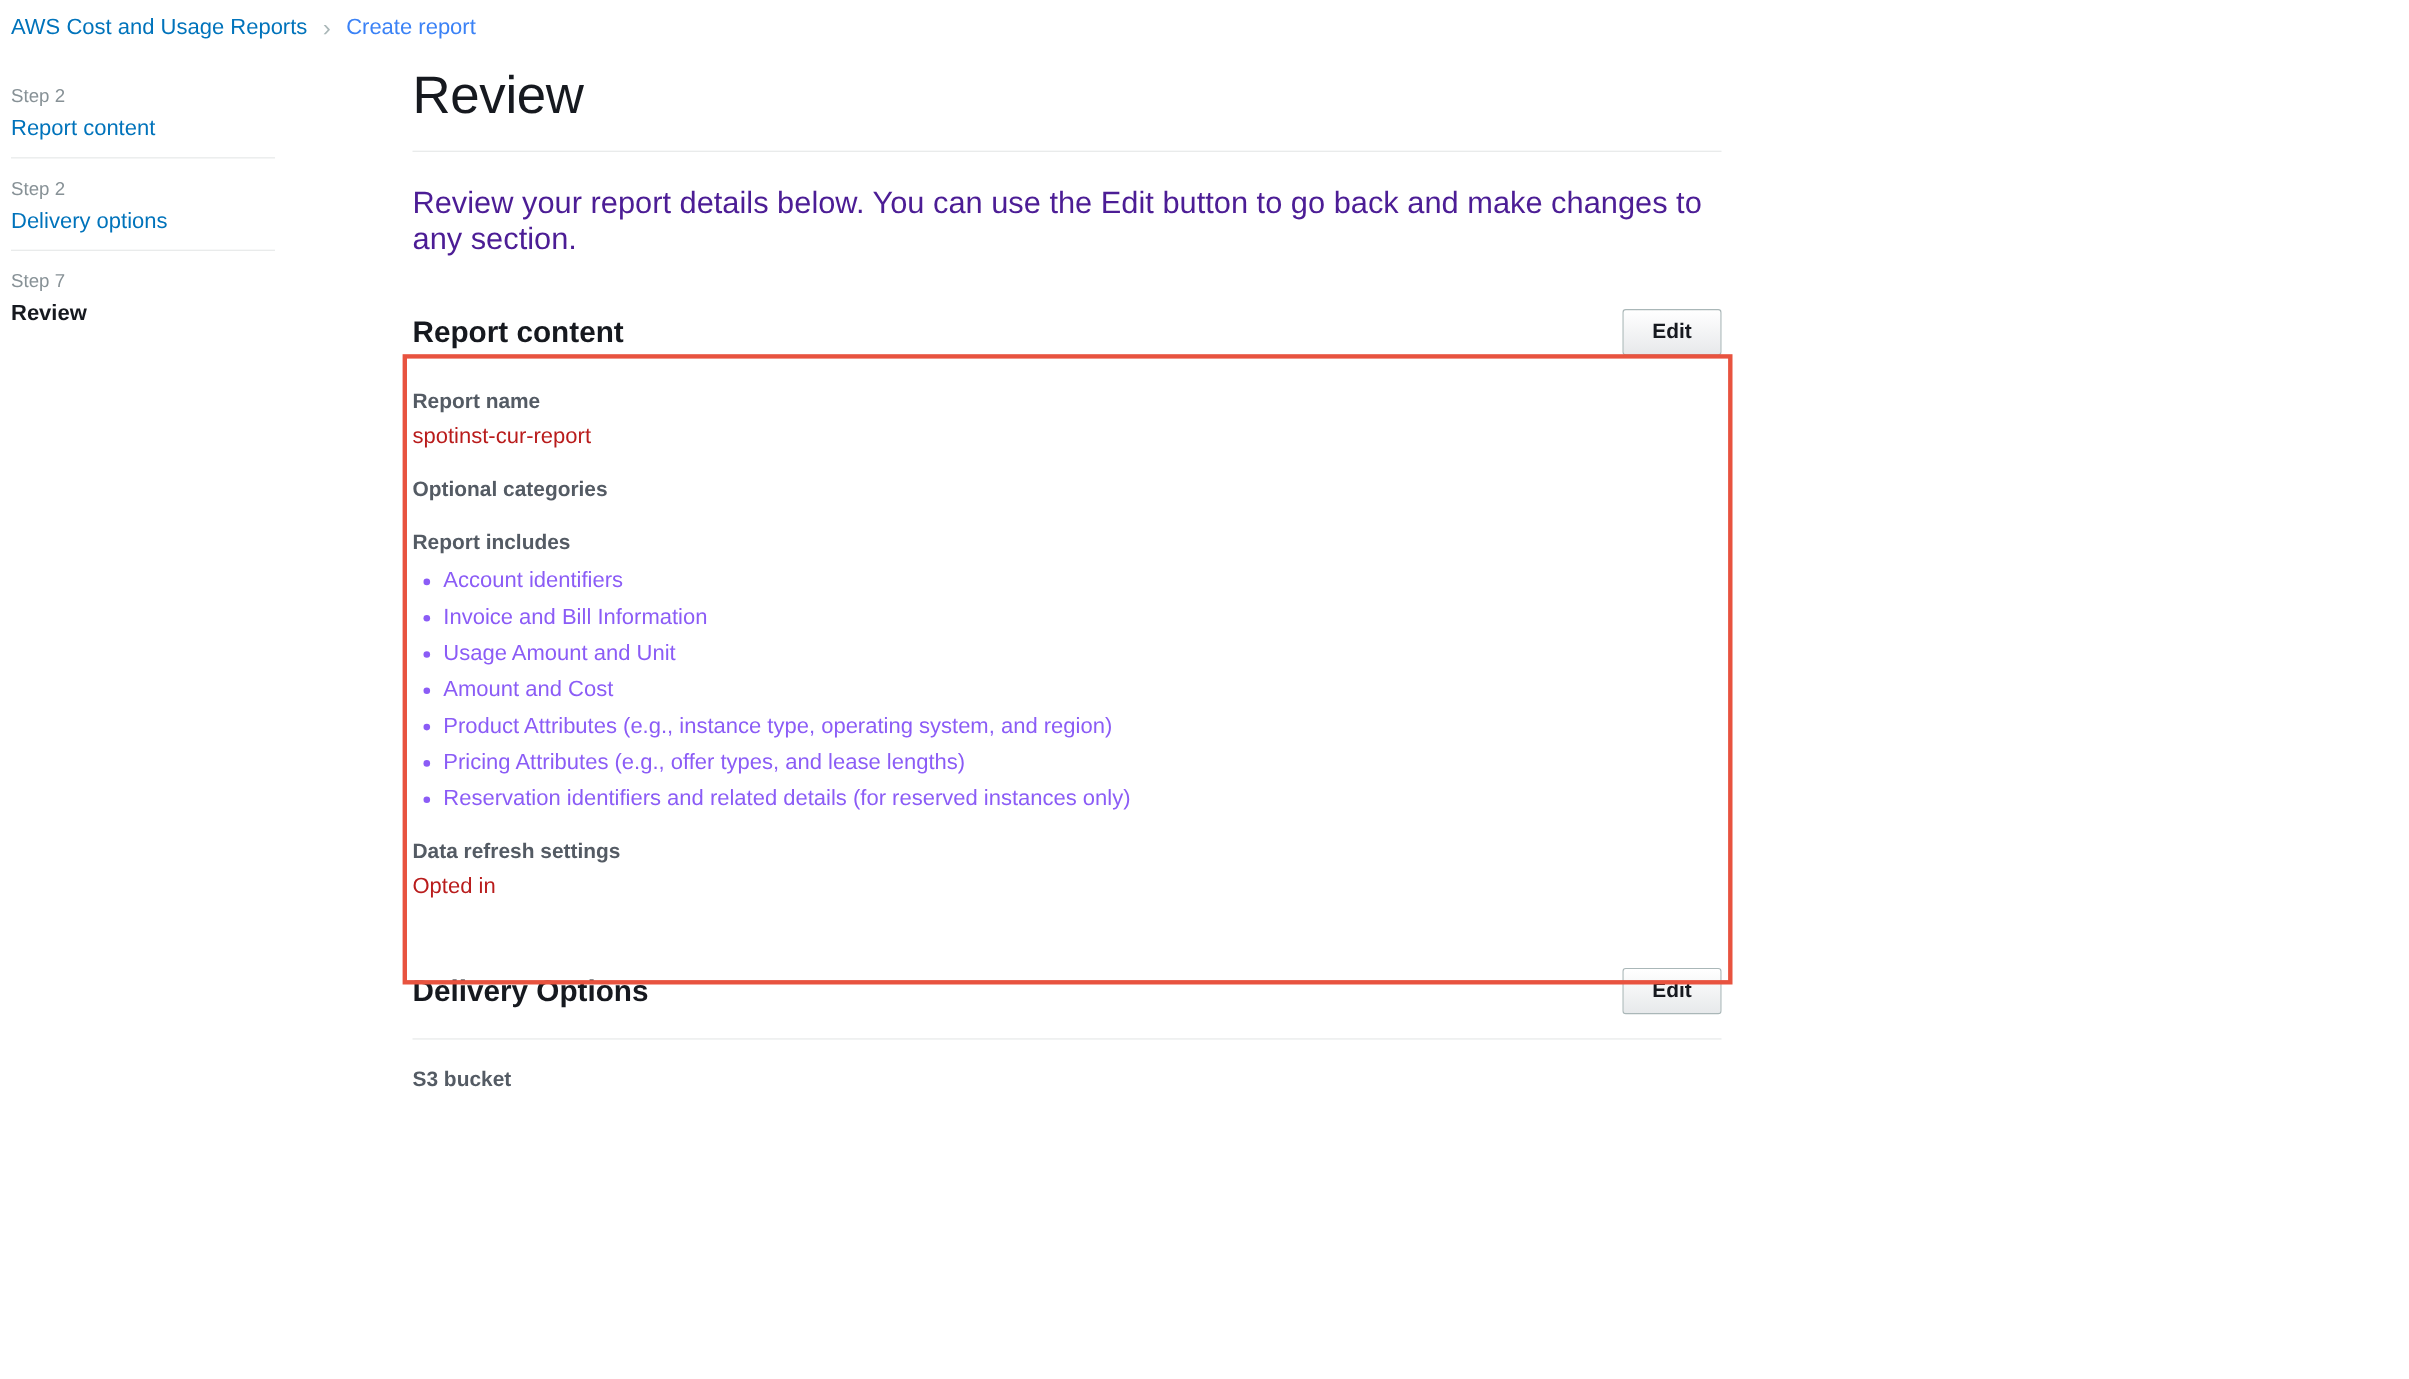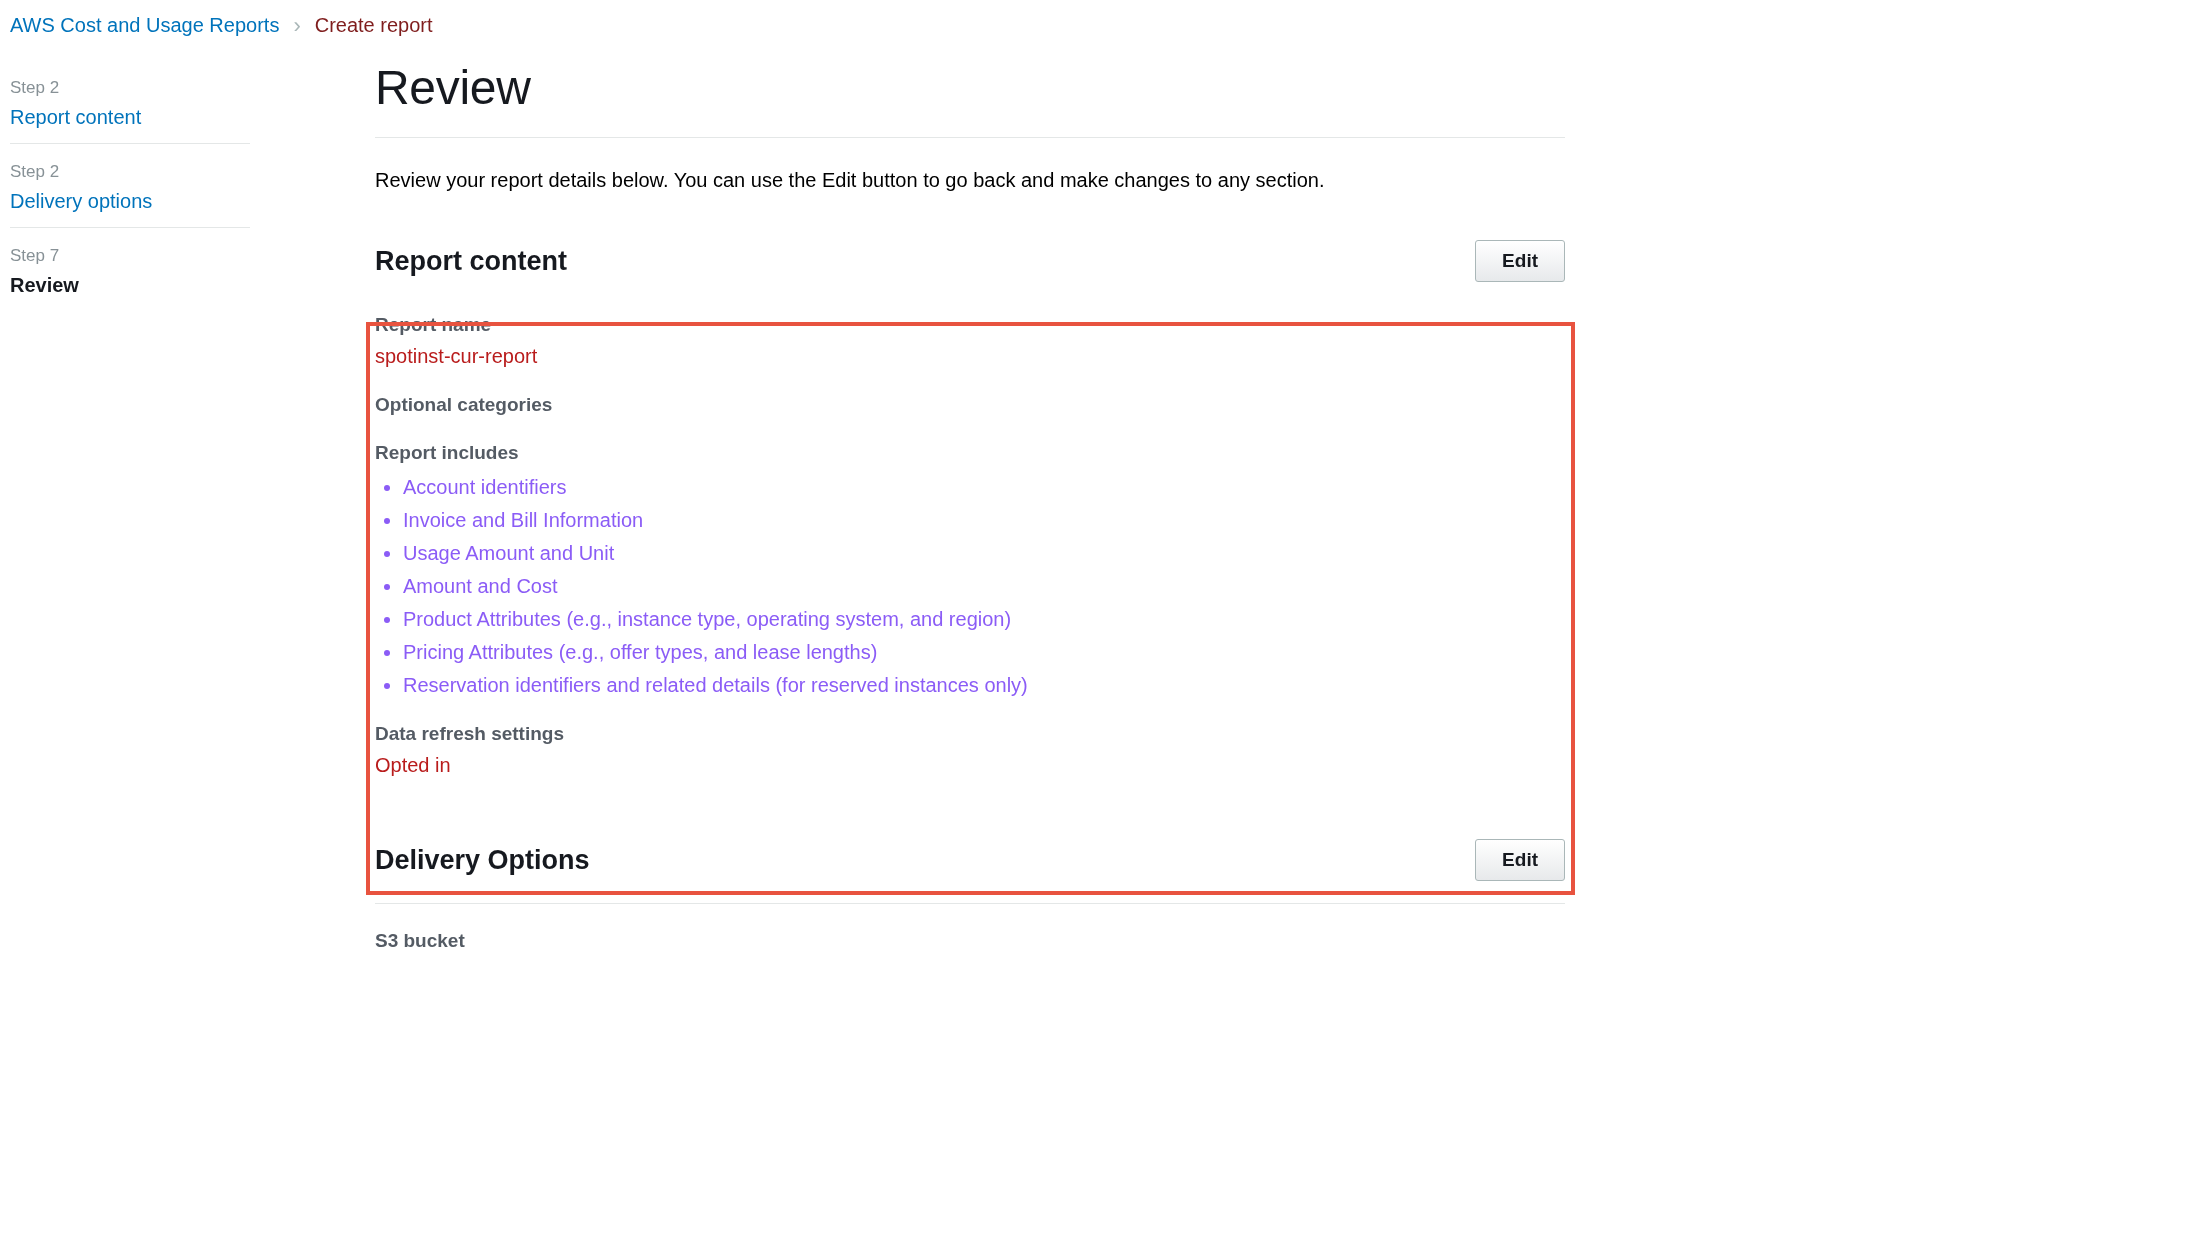--- a/index.html
+++ b/index.html
@@ -32,21 +32,21 @@
     cursor: pointer;
     white-space: nowrap;
   }
   .breadcrumb-sep {
     color: #aab7b8;
     margin: 0 14px;
     font-size: 22px;
     line-height: 1;
   }
   .breadcrumb-current {
-    color: #7f1d1d;
+    color: #3b82f6;
     white-space: nowrap;
   }
 
   
   .sidebar {
     position: absolute;
     top: 78px;
     left: 10px;
     width: 240px;
   }
@@ -84,22 +84,22 @@
     font-weight: normal;
     color: #16191f;
     margin: 0;
     padding-bottom: 22px;
     border-bottom: 1px solid #e4e7e7;
     width: 1190px;
     letter-spacing: -0.3px;
   }
   .page-intro {
     margin-top: 31px;
-    font-size: 20px;
-    color: #000000;
+    font-size: 28px;
+    color: #4c1d95;
   }
 
   .section-head {
     display: flex;
     align-items: center;
     justify-content: space-between;
     width: 1190px;
     margin-top: 48px;
   }
   .section-title {

